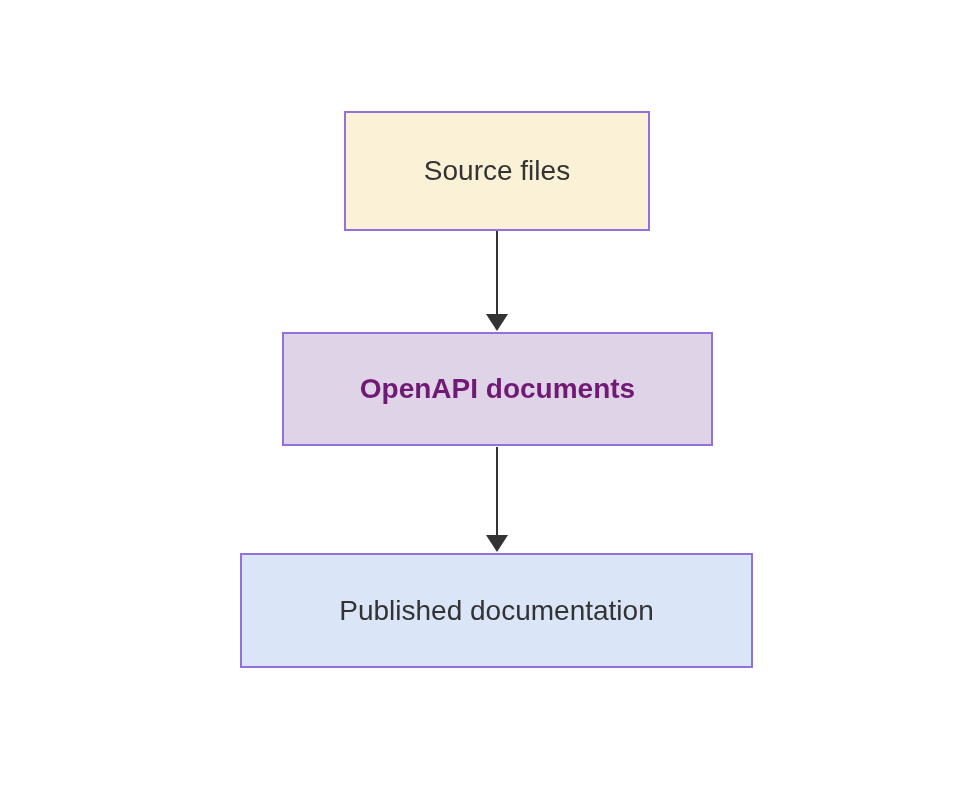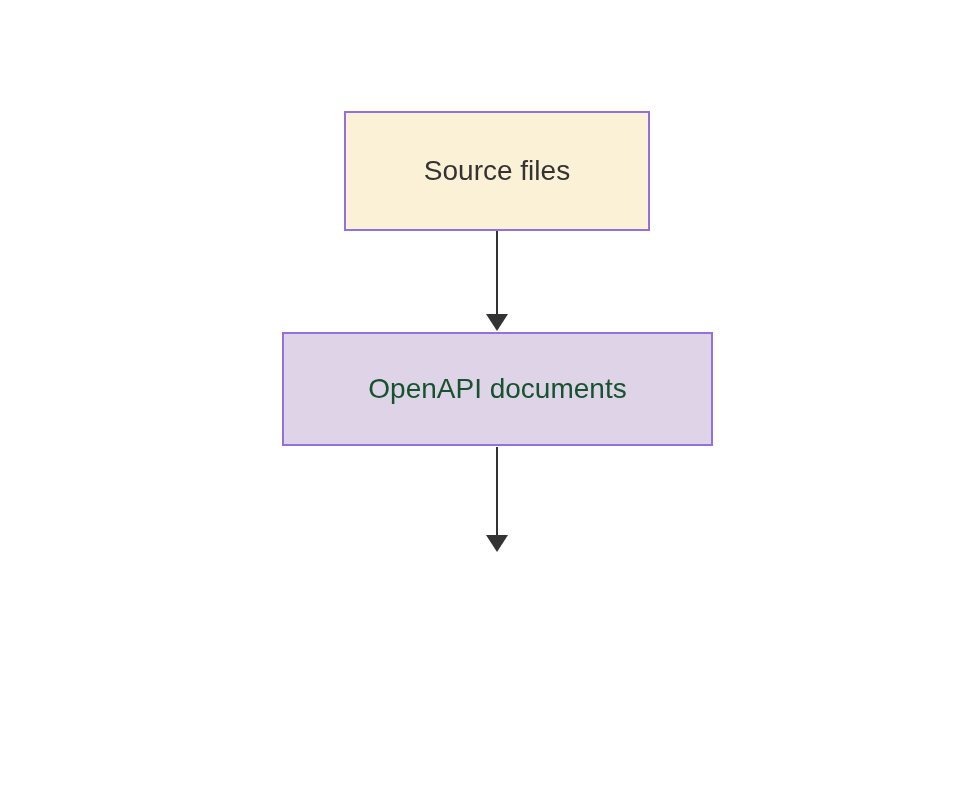--- a/index.html
+++ b/index.html
@@ -58,17 +58,20 @@
       <line class="edge-line" x1="497" y1="447" x2="497" y2="538" style="stroke: rgb(51, 51, 51);"></line>
       <polygon class="edge-head" points="486,535 508,535 497,552" style="fill: rgb(51, 51, 51);"></polygon>
     </g>
   </svg>
 
   <div class="node node-source" style="background-color: rgb(250, 241, 214); border-color: rgb(147, 112, 219);">
     <span class="node-label" style="color: rgb(51, 51, 51);">Source files</span>
   </div>
 
   <div class="node node-openapi" style="background-color: rgb(223, 211, 232); border-color: rgb(147, 112, 219);">
-    <span class="node-label" style="color: #14532d;">OpenAPI documents</span>
+    <span class="node-label" style="color: #701a75; font-weight: bold;">OpenAPI documents</span>
   </div>
 
+  <div class="node node-published" style="background-color: rgb(219, 229, 248); border-color: rgb(147, 112, 219);">
+    <span class="node-label" style="color: rgb(51, 51, 51);">Published documentation</span>
+  </div>
 
 </div>
 
 </body></html>

